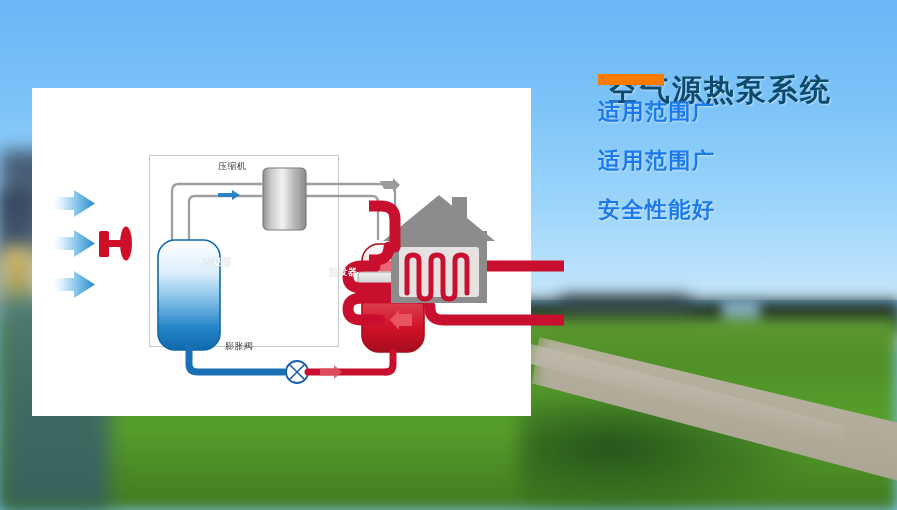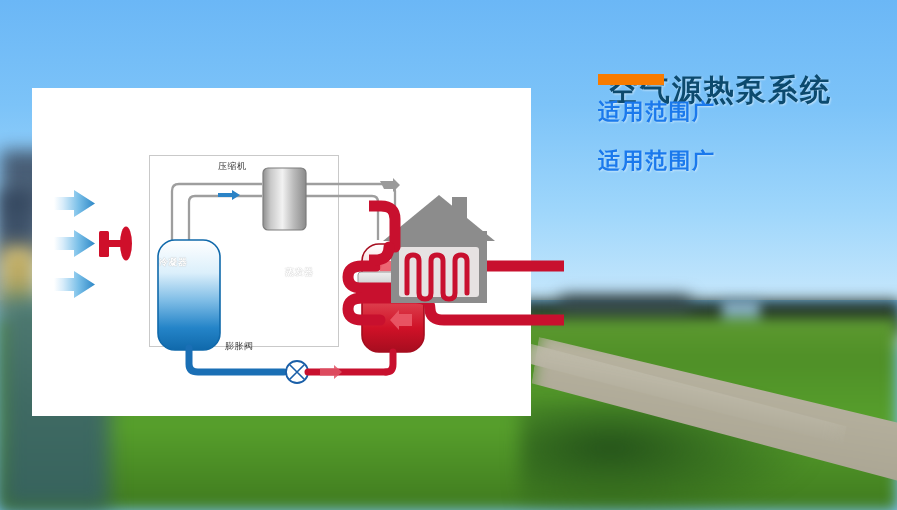--- a/index.html
+++ b/index.html
@@ -111,20 +111,21 @@
   }
   .lbl-comp { left:186px; top:72px; }
   .lbl-exp  { left:193px; top:252px; }
 
   
   .lbl-tank {
     position:absolute; color:#ffffff; font-size:9px; font-weight:bold;
     font-family:"DejaVu Sans","Liberation Sans",sans-serif;
     white-space:nowrap; letter-spacing:.5px;
     text-shadow:0 0 1px rgba(0,0,0,.35);
+    margin-left:44px;
   }
   .lbl-cond { left:127px; top:168px; }
   .lbl-evap { left:253px; top:178px; }
 
   
   #panel { position:absolute; left:560px; top:0; width:337px; height:510px; }
   .title {
     position:absolute; left:48px; top:26px;
     font-size:30px; font-weight:bold; letter-spacing:2px;
     color:#0c4a6e;
@@ -300,14 +301,15 @@
   <div class="lbl-tank lbl-cond">冷凝器</div>
   <div class="lbl-tank lbl-evap">蒸发器</div>
 </div>
 
 <div id="panel">
   <div class="title">空气源热泵系统</div>
   <div class="rule"></div>
   <div class="bullets">
     <div class="bullet">适用范围广</div>
     <div class="bullet">适用范围广</div>
+    <div class="bullet">安全性能好</div>
   </div>
 </div>
 
 </body></html>

